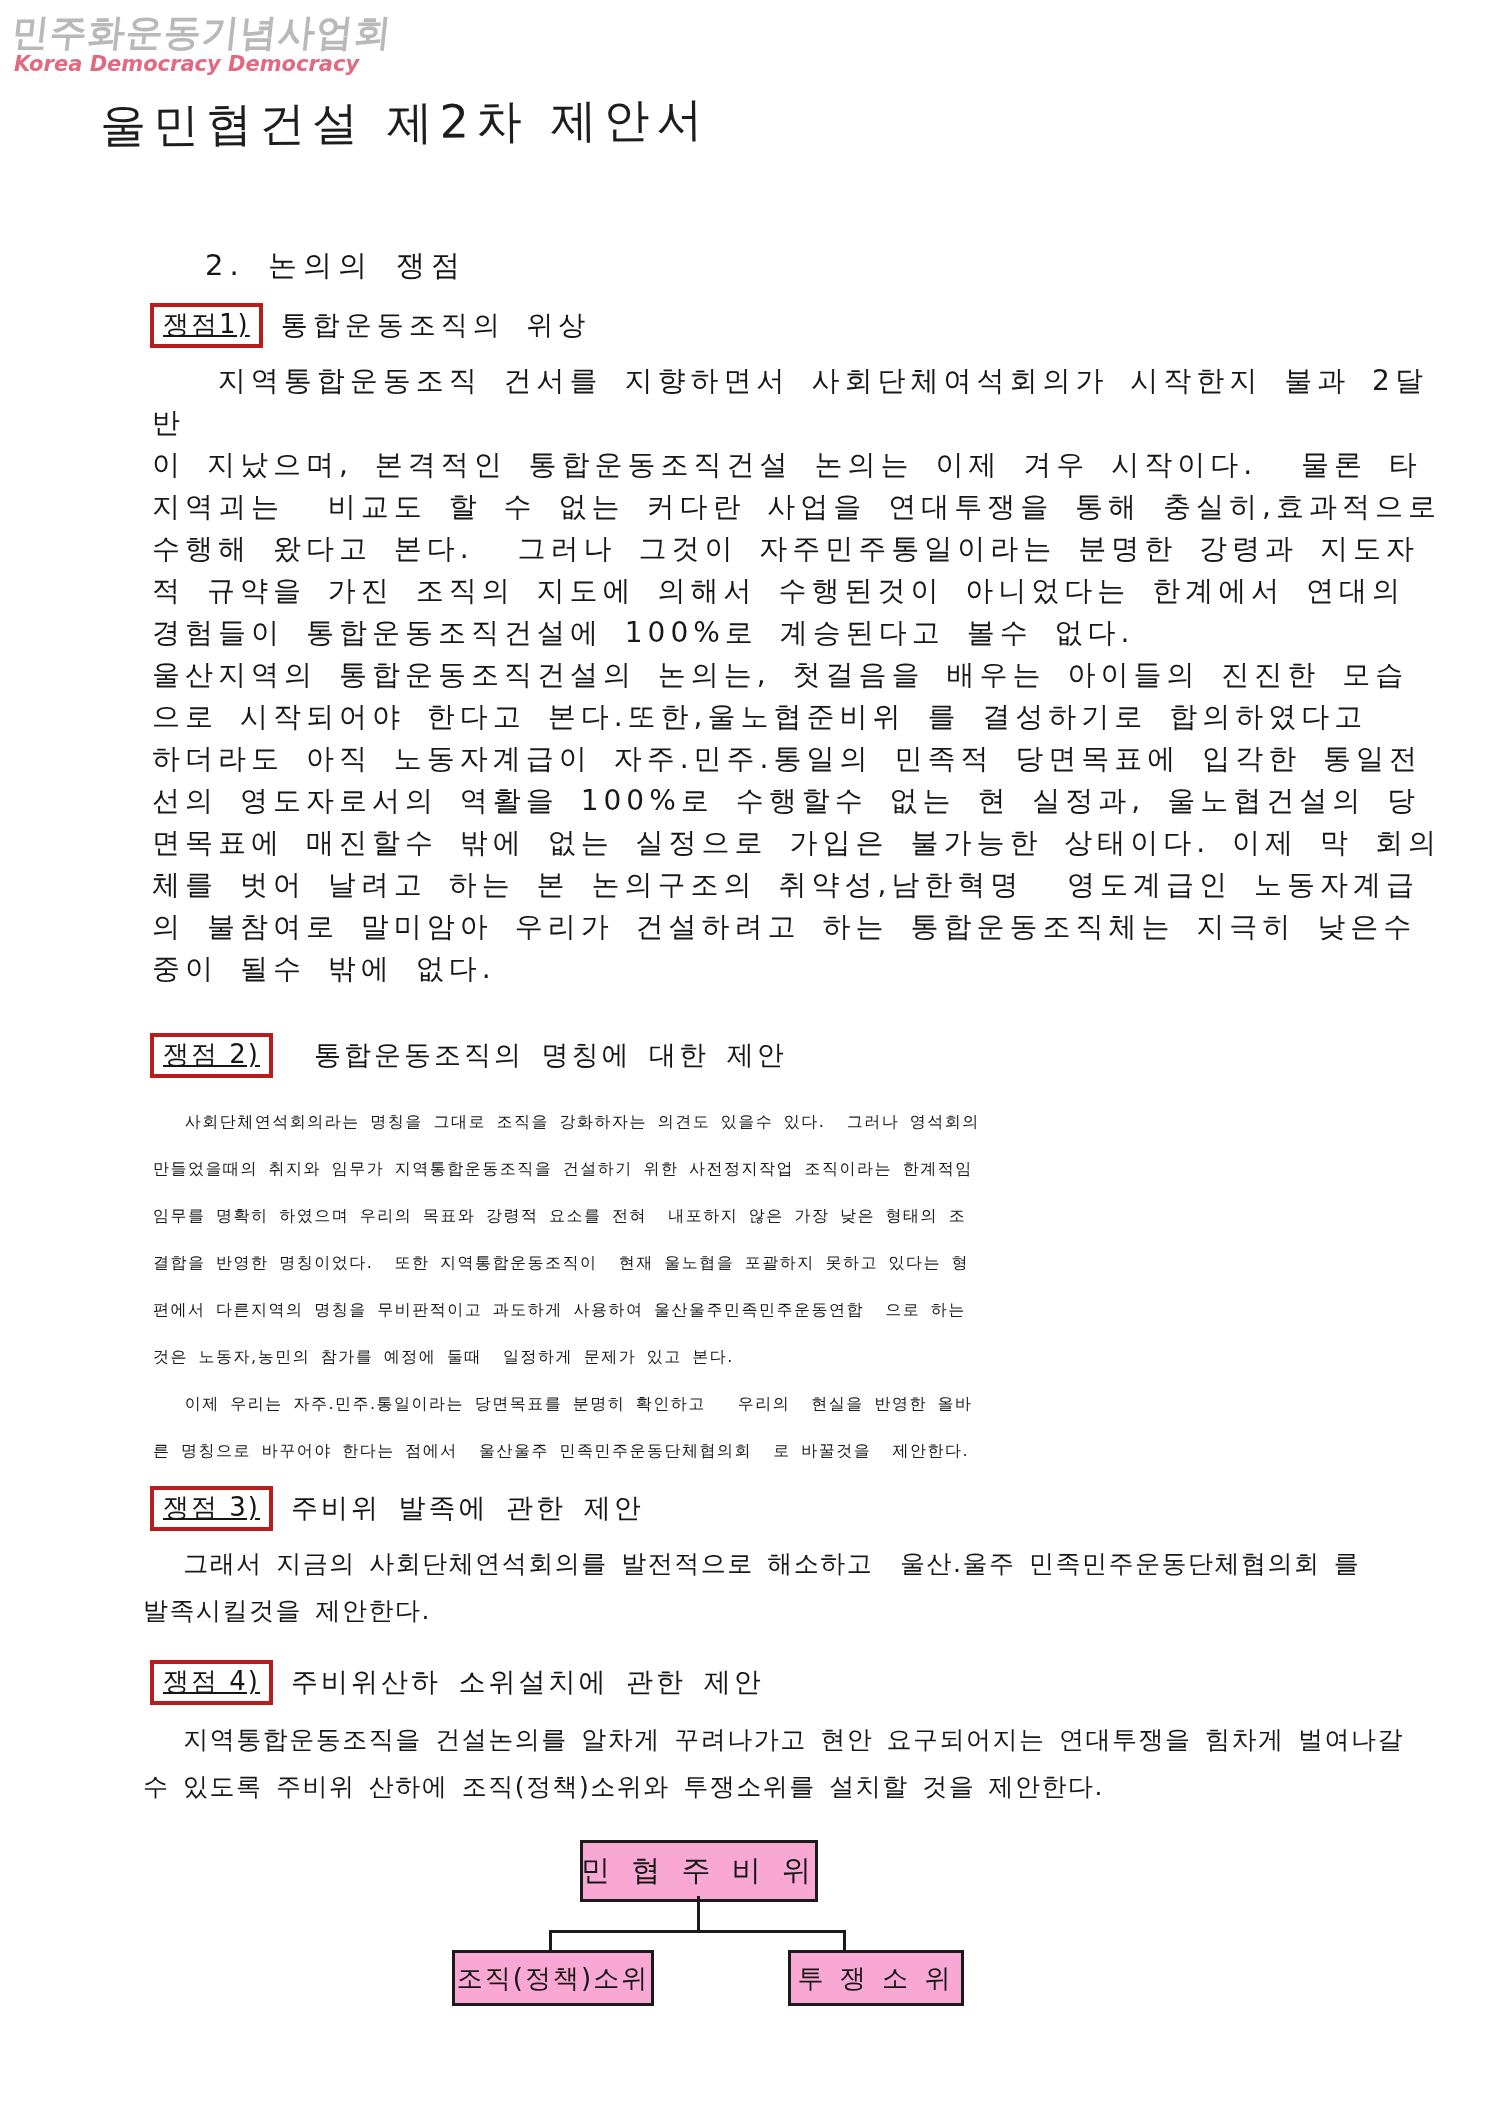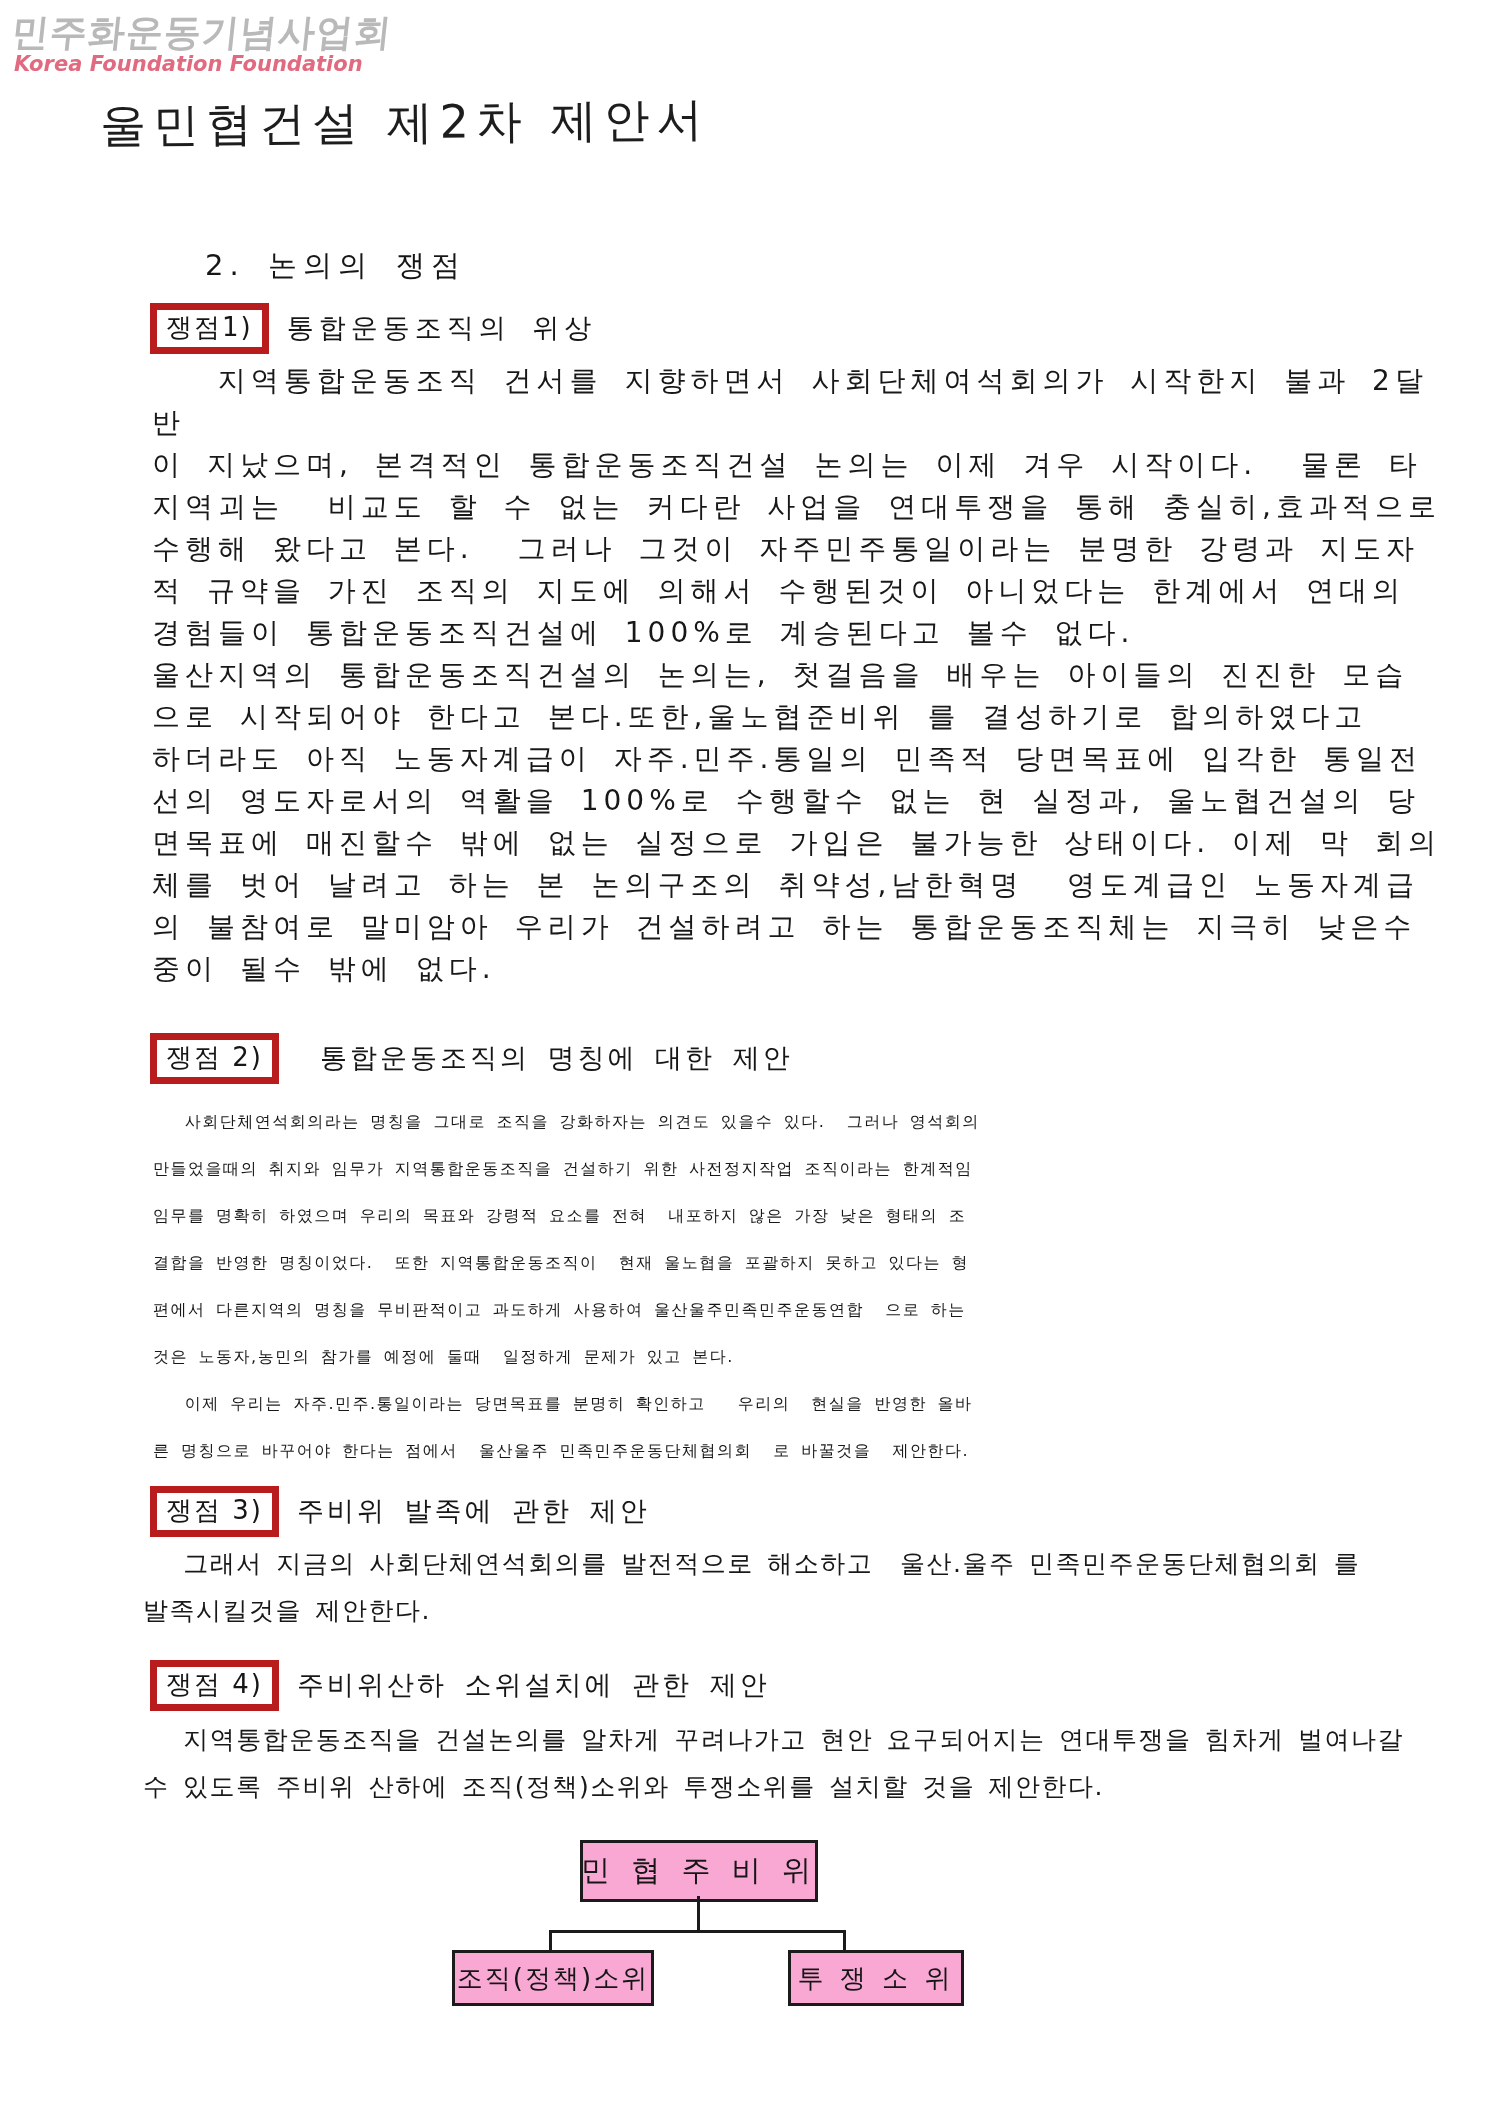--- a/index.html
+++ b/index.html
@@ -61,25 +61,26 @@
   .issue-heading {
     position: absolute;
     left: 150px;
     white-space: nowrap;
     display: flex;
     align-items: center;
     gap: 18px;
   }
   .issue-label {
     display: inline-block;
-    border: 7px solid #b91c1c;
+    border: 4px solid #b91c1c;
     padding: 1px 9px 3px 9px;
     font-size: 26px;
     letter-spacing: 2px;
     line-height: 1.25;
+    text-decoration: underline;
   }
   .issue-title {
     font-size: 27px;
     letter-spacing: 5px;
     word-spacing: 8px;
   }
   .issue-title.tight {
     letter-spacing: 3px;
     word-spacing: 6px;
   }
@@ -169,21 +170,21 @@
   .line-left-down   { left: 549px; top: 1930px; width: 3px;  height: 22px; }
   .line-right-down  { left: 843px; top: 1930px; width: 3px;  height: 22px; }
 </style>
 </head>
 <body>
 
 <div class="page">
 
   <div>
     <div class="logo-kr">민주화운동기념사업회</div>
-    <div class="logo-en">Korea Foundation Foundation</div>
+    <div class="logo-en">Korea Democracy Democracy</div>
   </div>
 
   <div class="doc-title">울민협건설 제2차 제안서</div>
 
   <div class="section-heading">2. 논의의 쟁점</div>
 
   <div class="issue-heading" style="top: 303px;">
     <span class="issue-label">쟁점1)</span>
     <span class="issue-title">통합운동조직의 위상</span>
   </div>

